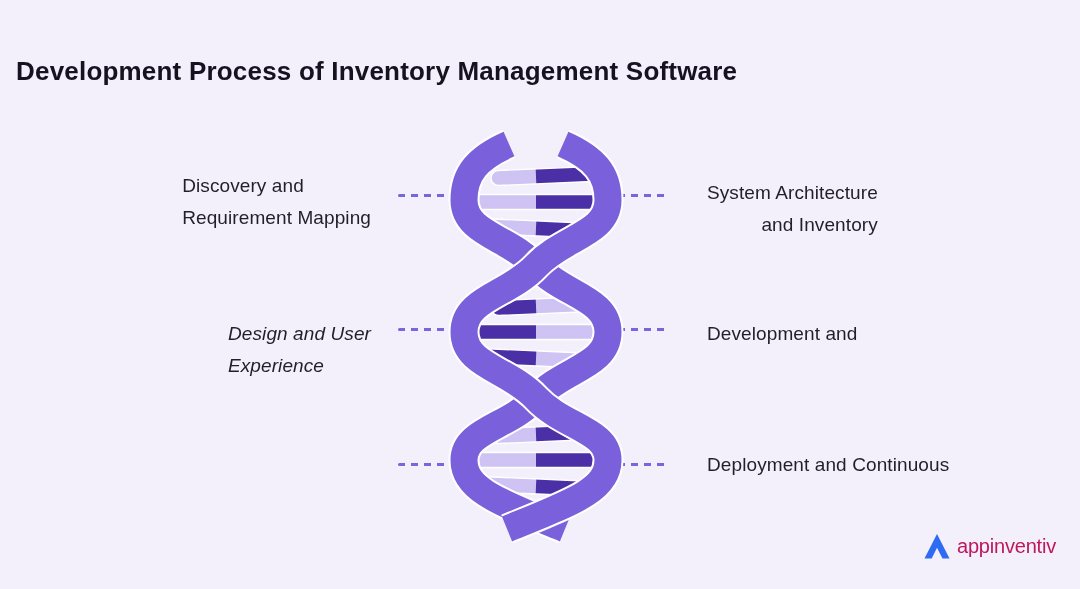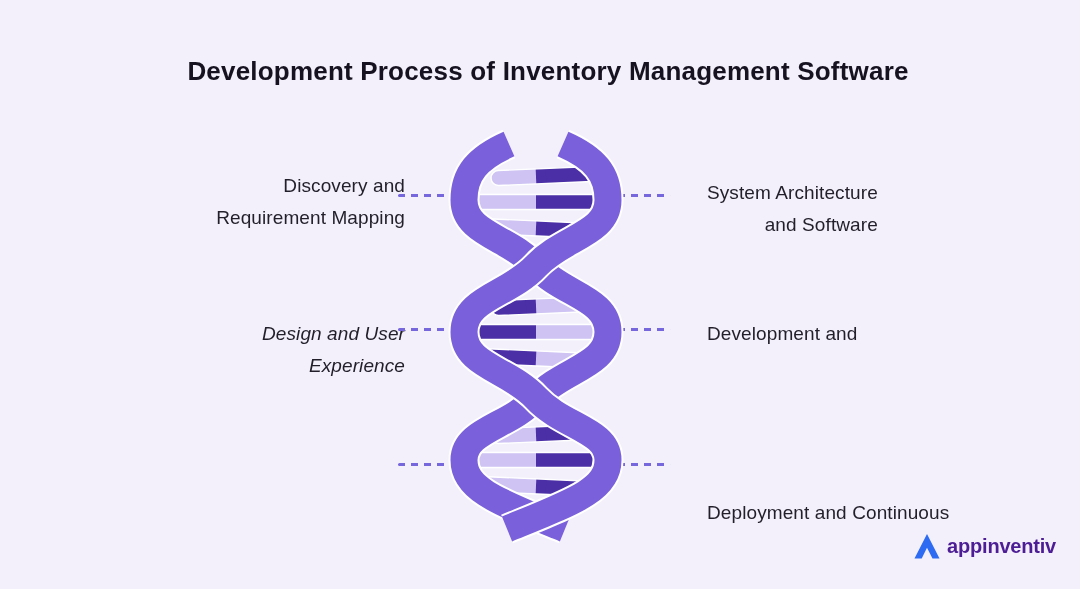--- a/index.html
+++ b/index.html
@@ -12,72 +12,72 @@
     --label-text:#221E2A;
     --logo-blue:#2E6BF3;
   }
   *{margin:0;padding:0;box-sizing:border-box;}
   body{font-family:"Liberation Sans",sans-serif;background:#fff;}
   .canvas{
     position:relative;width:1080px;height:589px;
     background:var(--background);overflow:hidden;
   }
   .title{
-    position:absolute;left:16px;right:0;top:56px;text-align:center;
+    position:absolute;left:16px;right:0;top:56px;text-align:left;
     font-size:26px;font-weight:700;color:var(--title-text);letter-spacing:.2px;
   }
   .label{
     position:absolute;font-size:19px;line-height:32px;font-weight:500;
     color:var(--label-text);letter-spacing:.1px;white-space:nowrap;
   }
   .label span{display:block;}
-  .label.left{text-align:right;right:675px;}
+  .label.left{text-align:left;right:709px;}
   .label.right{text-align:right;left:707px;}
   .label.l1{top:170px;} .label.l2{top:318px;font-style:italic;} .label.l3{top:458px;}
-  .label.r1{top:177px;} .label.r2{top:318px;} .label.r3{top:449px;margin-top:48px;}
+  .label.r1{top:177px;} .label.r2{top:318px;} .label.r3{top:449px;}
   .dash{
     position:absolute;width:52px;height:3px;border-radius:2px;
     background:repeating-linear-gradient(90deg,
       var(--dashed-line) 0,var(--dashed-line) 7px,
       transparent 7px,transparent 13px);
   }
   .dash.col-l{left:398px;} .dash.col-r{left:618px;}
   .dash.row1{top:194px;} .dash.row2{top:328px;} .dash.row3{top:463px;}
   .helix{
     position:absolute;left:451px;top:138px;width:170px;height:400px;
     overflow:visible;
   }
   .strand-under{fill:none;stroke:#fff;stroke-width:31;}
   .strand{fill:none;stroke:var(--helix-strand);stroke-width:27;}
   .logo{
     position:absolute;right:24px;top:532px;display:flex;align-items:center;gap:7px;
   }
   .logo-text{
-    font-size:20px;font-weight:700;color:#4c1d95;letter-spacing:-.2px;
+    font-size:20px;font-weight:400;color:#be185d;letter-spacing:-.2px;
   }
 </style>
 </head>
 <body>
 
 <div class="canvas">
 
   <h1 class="title">Development Process of Inventory Management Software</h1>
 
   <div class="label left l1">
     <span>Discovery and</span>
     <span>Requirement Mapping</span>
   </div>
   <div class="label left l2">
     <span>Design and User</span>
     <span>Experience</span>
   </div>
 
   <div class="label right r1">
     <span>System Architecture</span>
-    <span>and Software</span>
+    <span>and Inventory</span>
   </div>
   <div class="label right r2">
     <span>Development and</span>
   </div>
   <div class="label right r3">
     <span>Deployment and Continuous</span>
   </div>
 
   <div class="dash col-l row1"></div>
   <div class="dash col-r row1"></div>

